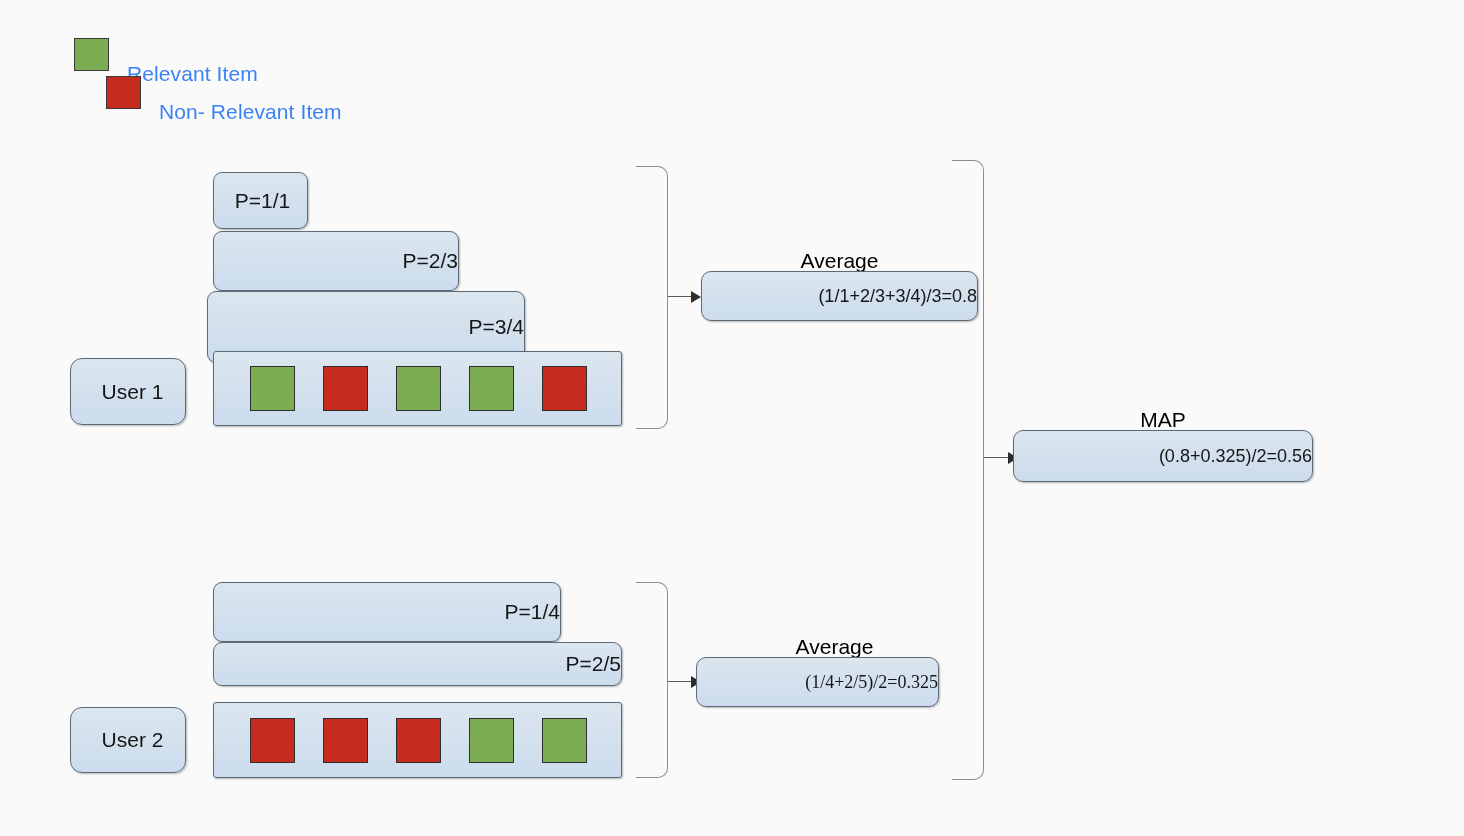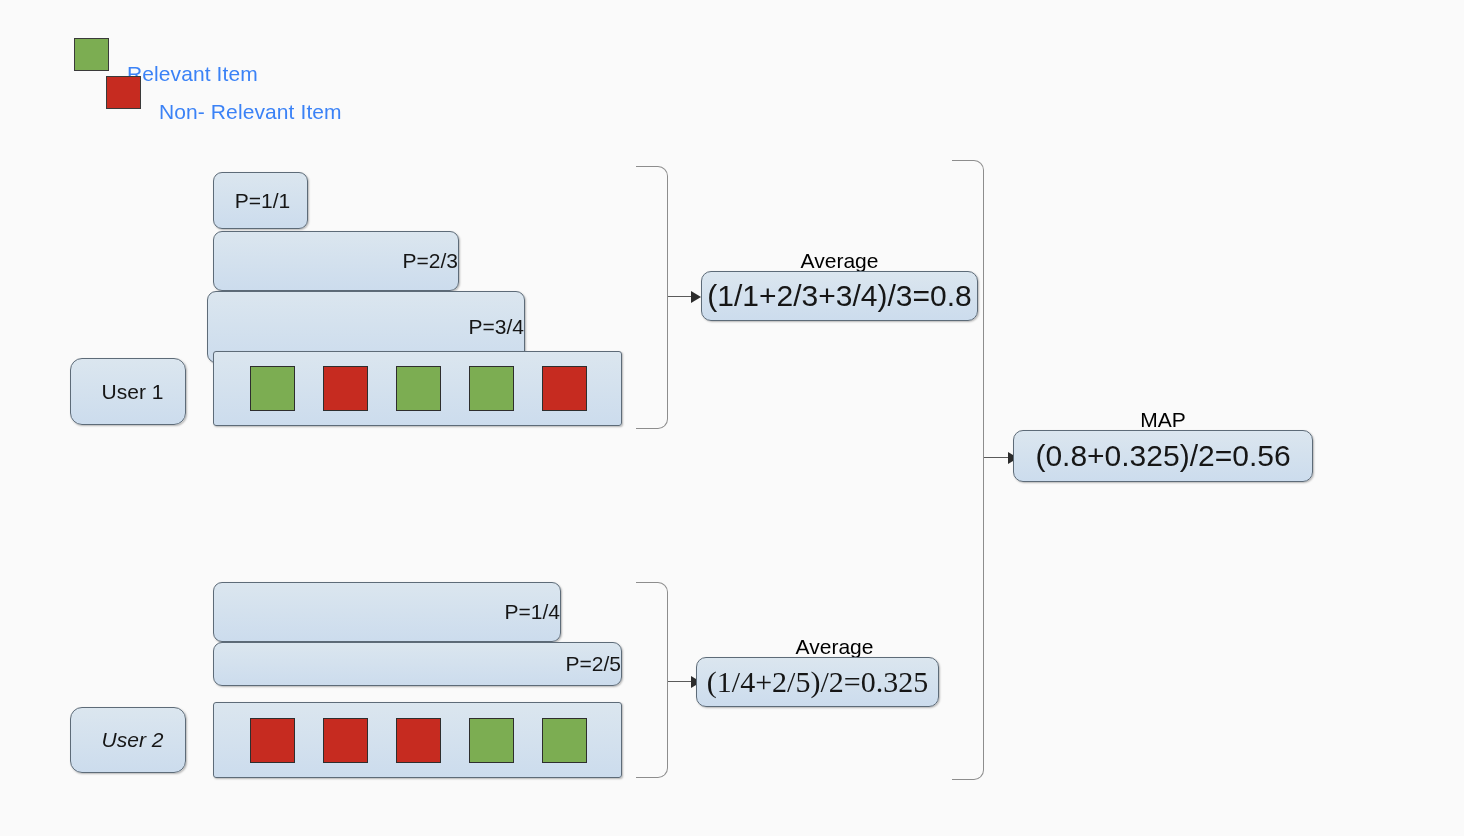--- a/index.html
+++ b/index.html
@@ -73,23 +73,23 @@
   .item-sq {
     width: 45px;
     height: 45px;
     border: 1px solid #2e2e2e;
     box-sizing: border-box;
   }
   .item-green { background: #7cad52; }
   .item-red   { background: #c62b20; }
 
   .calc-box {
-    justify-content: center;
+    justify-content: flex-end;
     border-radius: 10px;
-    font-size: 30px;
+    font-size: 18px;
   }
 
   
   .caption {
     position: absolute;
     text-align: center;
     font-size: 21px;
     line-height: 28px;
     color: #000000;
     white-space: pre-line;
@@ -176,21 +176,21 @@
   </div>
 
   <div class="node items-row" style="left:213px; top:702px; width:409px; height:76px;">
     <span class="item-sq item-red"></span>
     <span class="item-sq item-red"></span>
     <span class="item-sq item-red"></span>
     <span class="item-sq item-green"></span>
     <span class="item-sq item-green"></span>
   </div>
 
-  <div class="node user-pill" style="left:70px; top:707px; width:116px; height:66px;font-style:italic;">
+  <div class="node user-pill" style="left:70px; top:707px; width:116px; height:66px;">
     <span>User 2</span>
   </div>
 
   <div class="bracket" style="left:636px; top:582px; width:32px; height:196px;"></div>
   <div class="conn-line" style="left:668px; top:681px; width:25px;"></div>
   <div class="arrow-head" style="left:691px; top:676px;"></div>
 
   <div class="caption" style="left:696px; top:596px; width:277px;">Average
 Precision</div>
   <div class="node calc-box" style="left:696px; top:657px; width:243px; height:50px;font-family:Liberation Serif, serif;">

